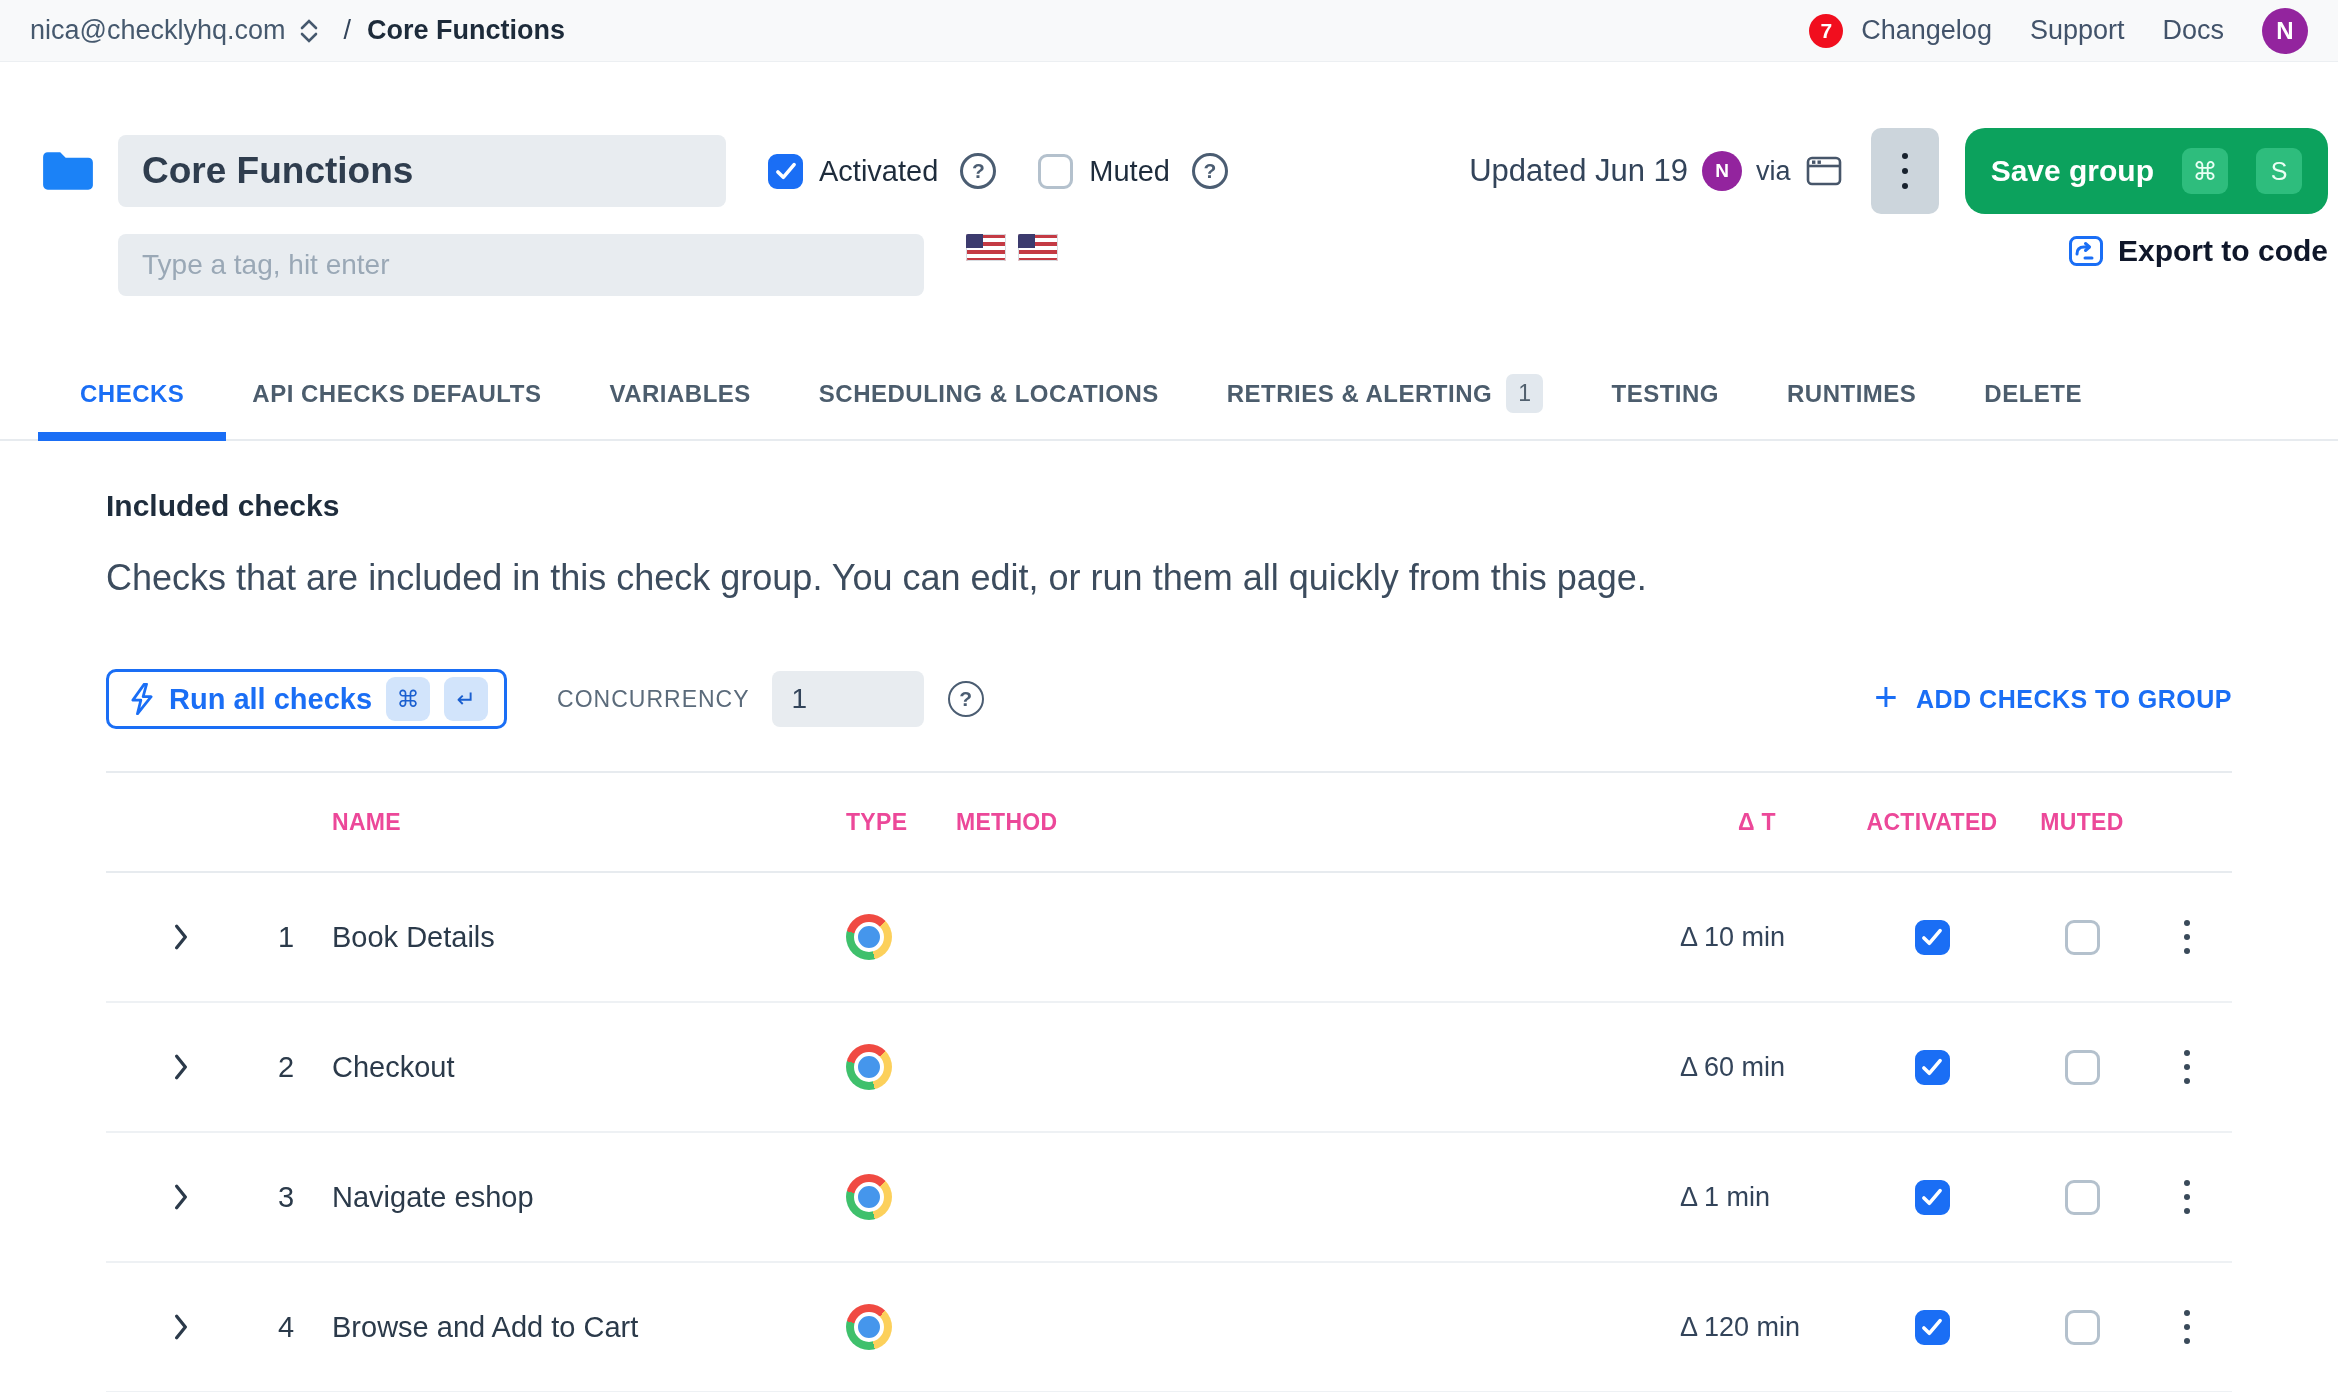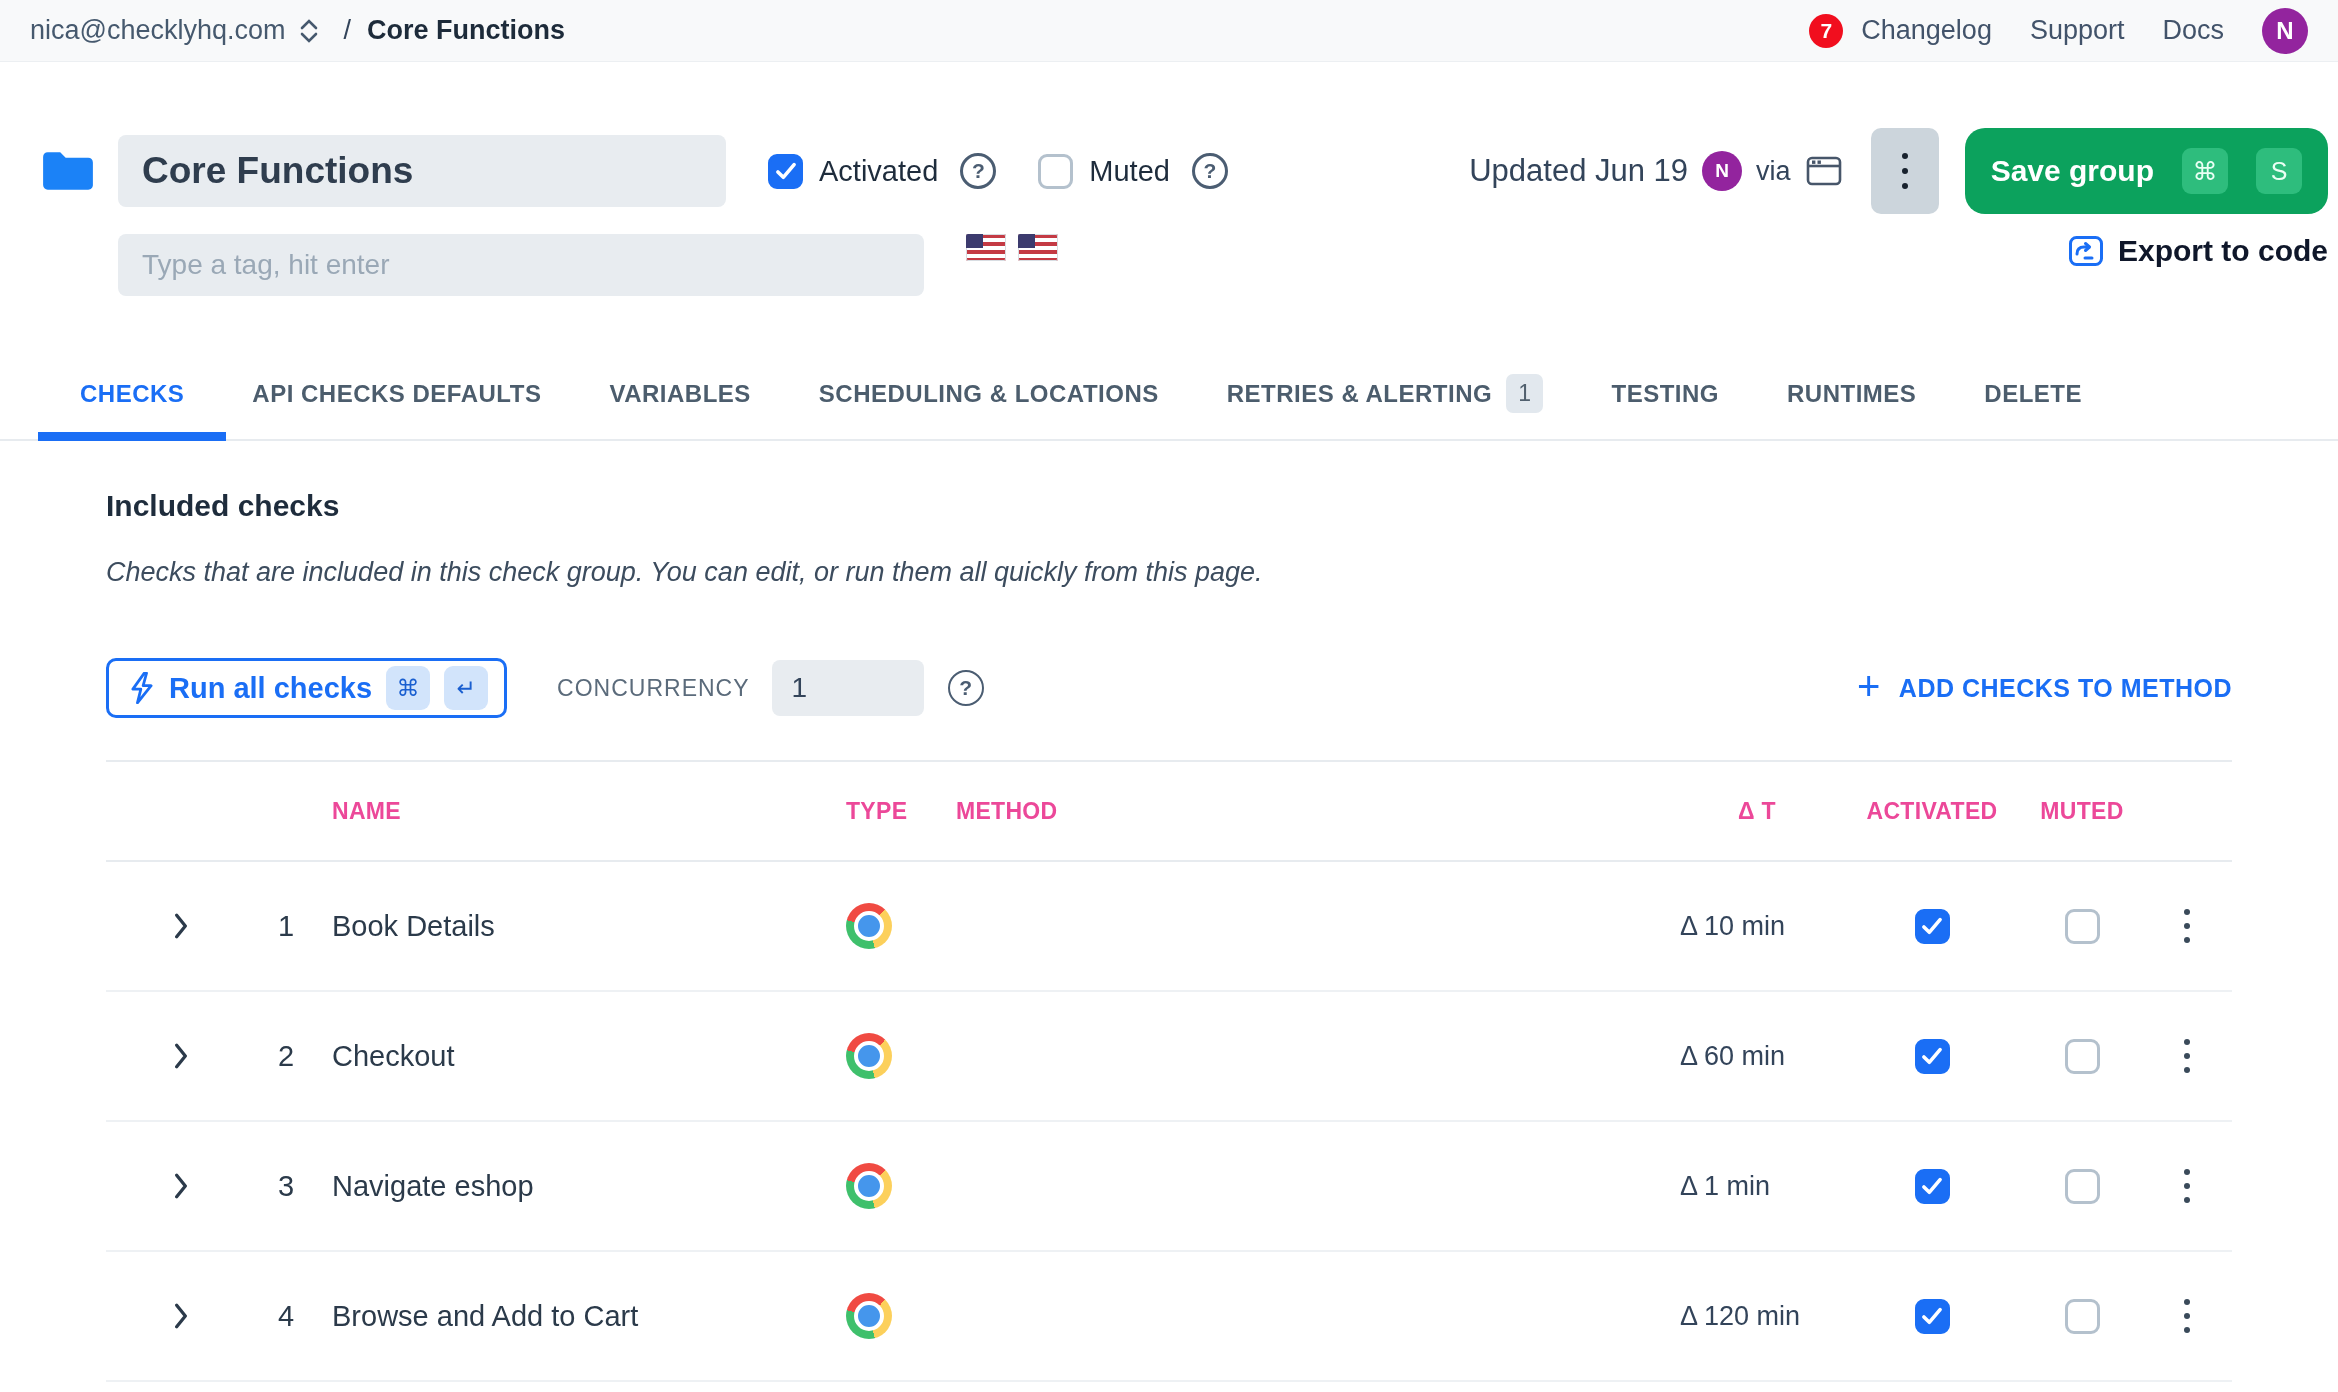--- a/index.html
+++ b/index.html
@@ -66,21 +66,21 @@
   .tabs { margin-top:64px; padding:0 78px; display:flex; gap:64px; border-bottom:2px solid #e7ebef; }
   .tab { font-size:24px; font-weight:700; letter-spacing:.5px; color:#4c5d6d; padding:14px 2px 26px;
     cursor:pointer; position:relative; display:flex; align-items:center; gap:14px; }
   .tab.active { color:#1a6ef5; }
   .tab.active::after { content:""; position:absolute; left:-40px; right:-40px; bottom:-2px; height:9px; background:#1a6ef5; }
   .tab-badge { background:#e2e8ee; border-radius:7px; padding:6px 12px; font-size:23px; font-weight:500; color:#51606e; }
 
   
   .main { padding:0 106px; }
   .section-title { margin-top:48px; font-size:30px; font-weight:700; color:#1e2c3c; }
-  .section-desc { margin-top:34px; font-size:27px; color:#3c4c5e;font-style:italic; }
+  .section-desc { margin-top:34px; font-size:36px; color:#3c4c5e; }
 
   .controls { margin-top:70px; display:flex; align-items:center; }
   .run-btn { height:60px; border:3px solid #1a6ef5; border-radius:10px; background:#fff; display:flex;
     align-items:center; gap:14px; padding:0 16px 0 20px; font-family:inherit; font-size:29px; font-weight:700;
     color:#1a6ef5; cursor:pointer; }
   .run-btn .key { width:44px; height:44px; min-width:44px; font-size:23px; }
   .conc-label { margin-left:50px; font-size:23px; letter-spacing:1px; color:#5b6b7b; font-weight:500; }
   .conc-input { margin-left:22px; width:152px; height:56px; background:#e8ecf0; border:none; border-radius:8px;
     font-family:inherit; font-size:28px; color:#33445a; padding:0 20px; }
   .controls .help { margin-left:24px; border-width:2.5px; }
@@ -236,21 +236,21 @@
       </svg>
       <span>Run all checks</span>
       <span class="key blue">⌘</span>
       <span class="key blue">↵</span>
     </button>
     <span class="conc-label">CONCURRENCY</span>
     <input class="conc-input" value="1" style="">
     <span class="help">?</span>
     <div class="add-checks">
       <span class="plus">+</span>
-      <span>ADD CHECKS TO METHOD</span>
+      <span>ADD CHECKS TO GROUP</span>
     </div>
   </div>
 
   <div class="table">
     <div class="tr head">
       <span></span>
         <span></span>
       <span class="th c-name">NAME</span>
       <span class="th">TYPE</span>
       <span class="th c-method">METHOD</span>

